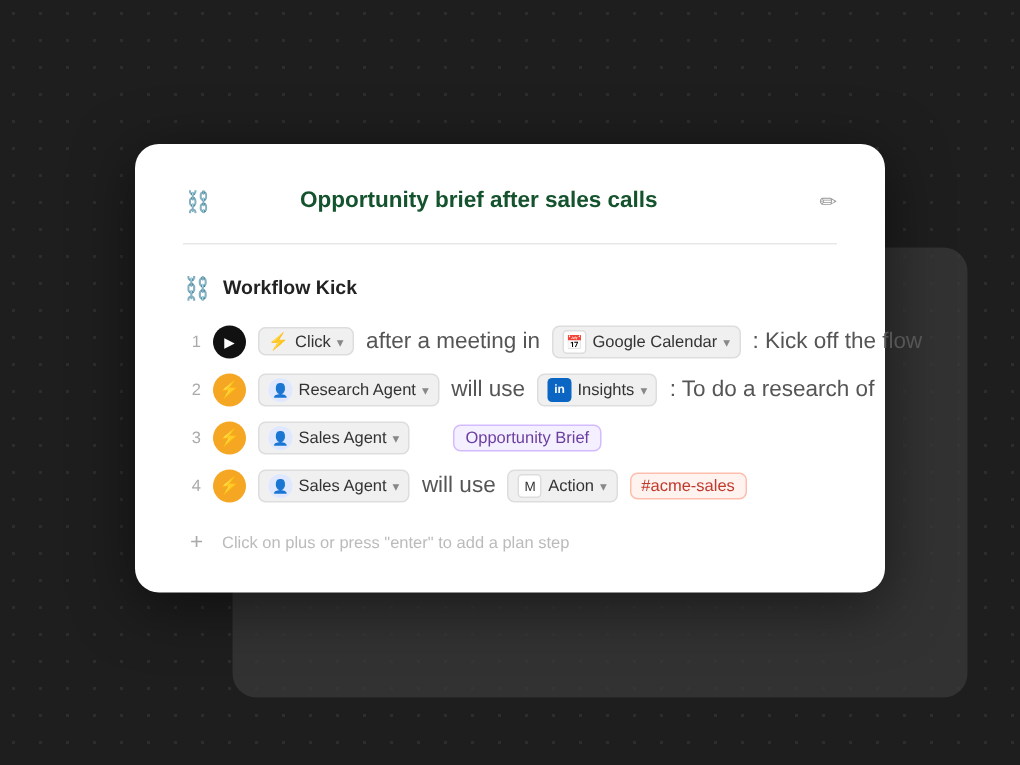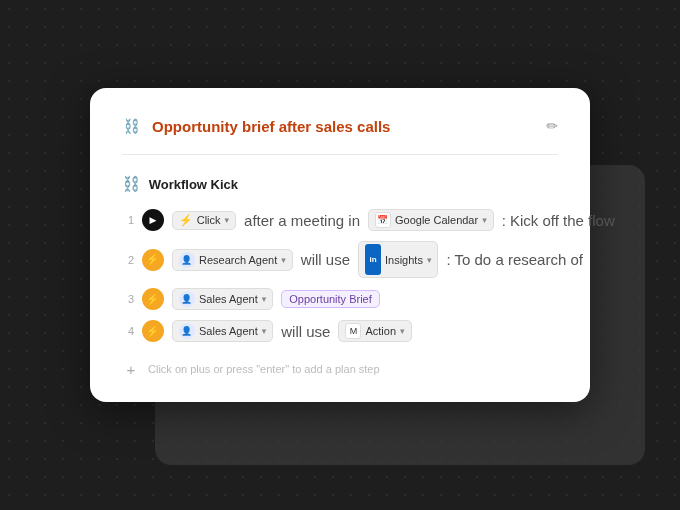--- a/index.html
+++ b/index.html
@@ -53,22 +53,23 @@
       align-items: center;
       gap: 10px;
       padding-bottom: 18px;
       border-bottom: 1px solid #e8e8e8;
       margin-bottom: 20px;
     }
 
     .card-title {
       font-size: 15px;
       font-weight: 600;
-      color: #c2410c;
+      color: #14532d;
       flex: 1;
+      margin-left: 48px;
     }
 
     .edit-icon {
       color: #999;
       font-size: 14px;
       cursor: pointer;
     }
 
     .workflow-section-title {
       display: flex;
@@ -156,20 +157,21 @@
     .tag-badge {
       display: inline-flex;
       align-items: center;
       background: #f5f0ff;
       border: 1px solid #d4bbff;
       border-radius: 5px;
       padding: 2px 7px;
       font-size: 11px;
       color: #6b3fa0;
       white-space: nowrap;
+      margin-left: 21px;
     }
 
     .hashtag-badge {
       background: #fff3f0;
       border: 1px solid #ffbdad;
       border-radius: 5px;
       padding: 2px 7px;
       font-size: 11px;
       color: #c0392b;
       white-space: nowrap;
@@ -221,21 +223,21 @@
       align-items: center;
       justify-content: center;
       font-size: 9px;
       background: #fff;
       border: 1px solid #ddd;
       flex-shrink: 0;
     }
 
     .linkedin-icon {
       width: 16px;
-      height: 31px;
+      height: 16px;
       border-radius: 3px;
       background: #0a66c2;
       display: inline-flex;
       align-items: center;
       justify-content: center;
       font-size: 8px;
       color: white;
       flex-shrink: 0;
       font-weight: bold;
     }
@@ -334,20 +336,21 @@
         <span class="agent-icon">👤</span>
         <span>Sales Agent</span>
         <span class="arrow">▾</span>
       </span>
       <span class="step-text">will use</span>
       <span class="step-badge">
         <span class="gmail-icon">M</span>
         <span>Action</span>
         <span class="arrow">▾</span>
       </span>
+      <span class="hashtag-badge">#acme-sales</span>
     </div>
 
   </div>
 
   <div class="add-step-row">
     <span class="add-step-plus">+</span>
     <span class="add-step-hint">Click on plus or press "enter" to add a plan step</span>
   </div>
 
 </div>

